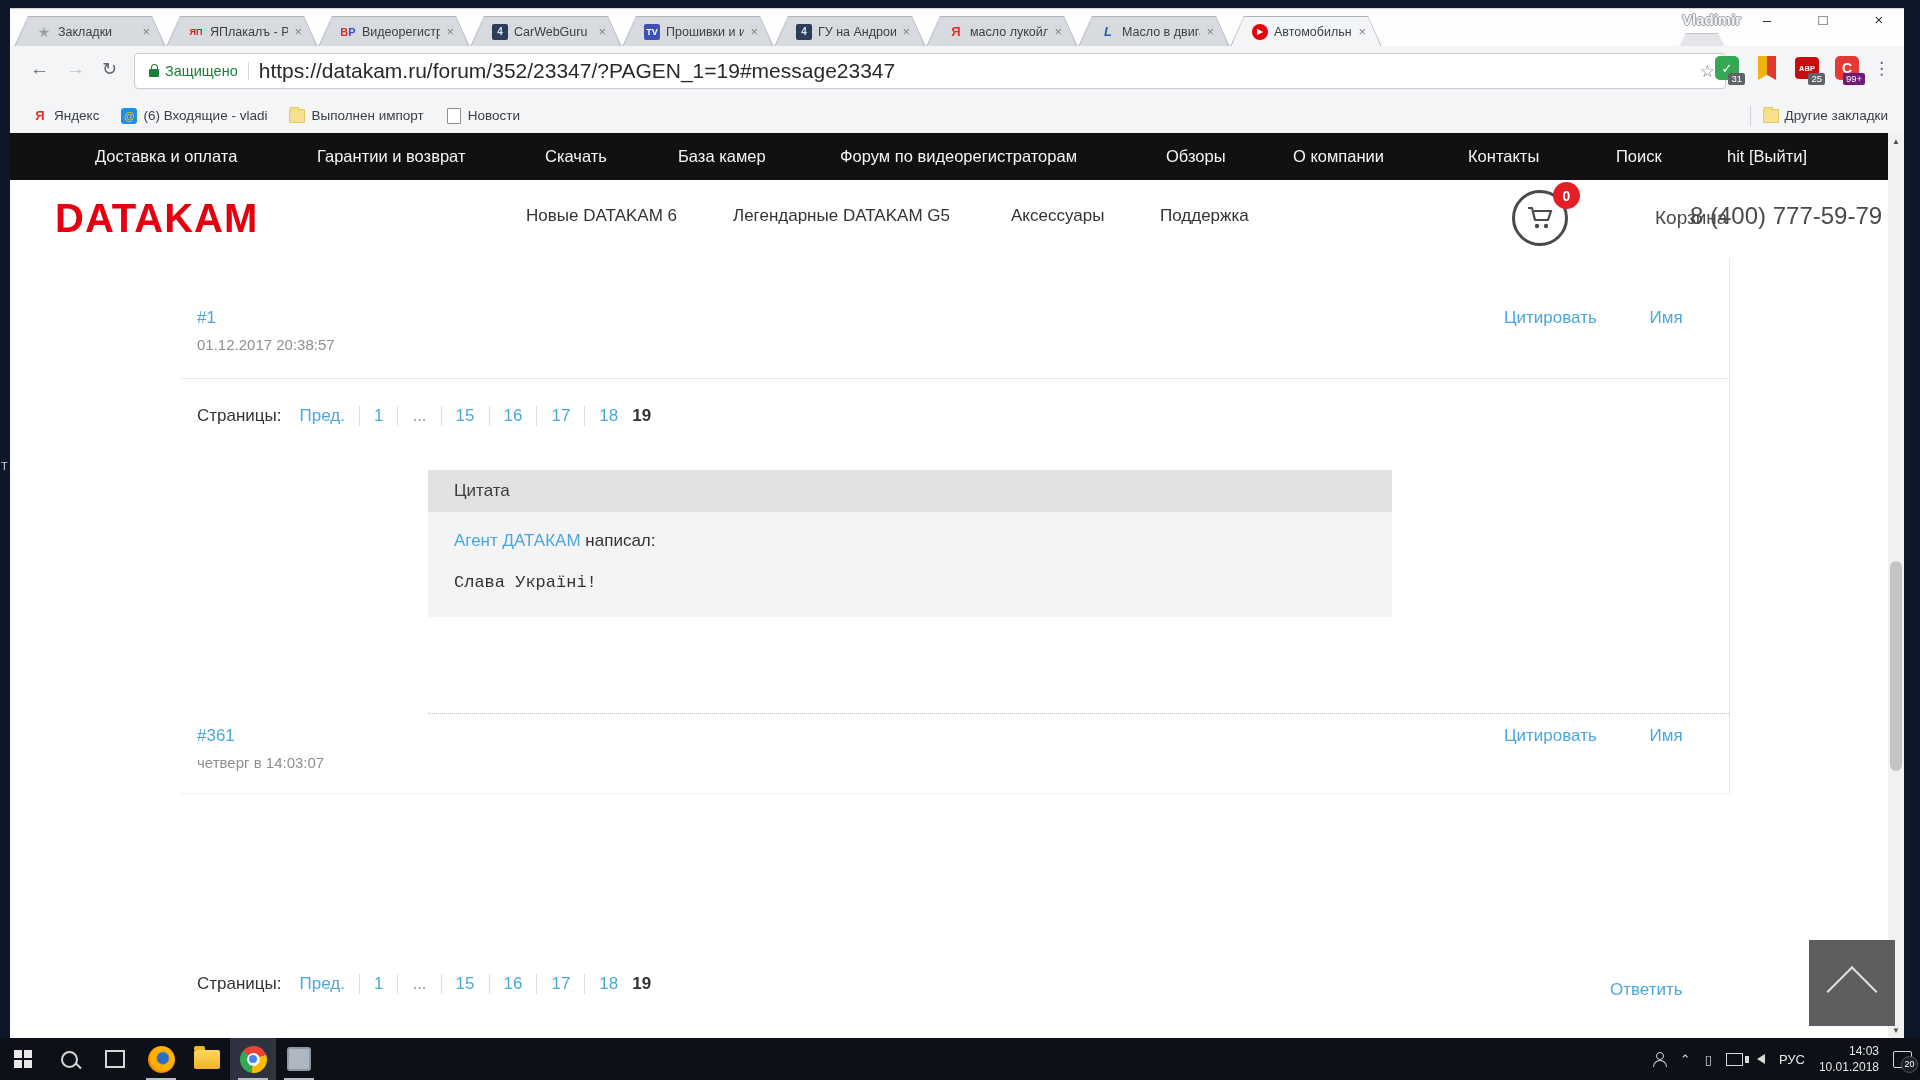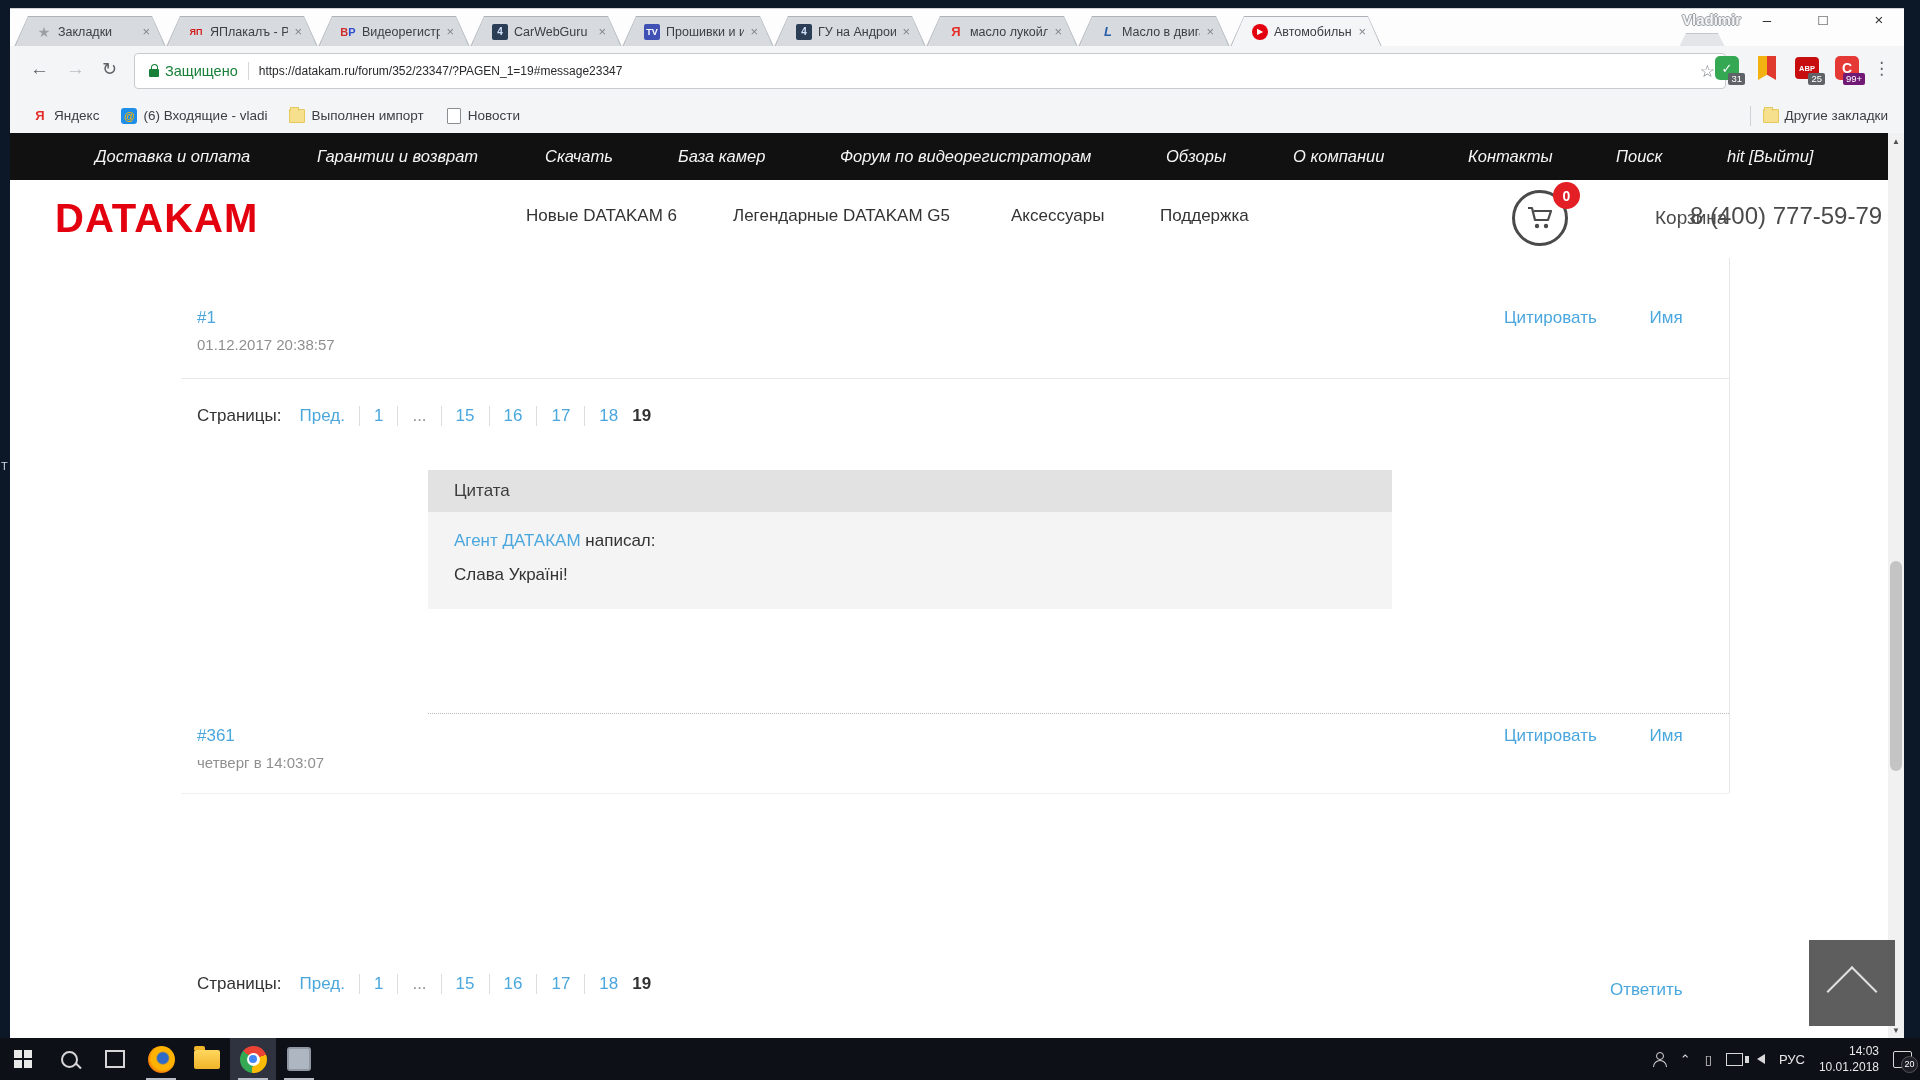--- a/index.html
+++ b/index.html
@@ -47,21 +47,21 @@
   .toolbar{position:absolute;left:0;top:38px;width:100%;height:52px;background:#f4f5f7;}
   .nav-ico{position:absolute;top:12px;font-size:19px;color:#5f6368;}
   .ico-back{left:20px;}
   .ico-fwd{left:56px;color:#b9bdc1;}
   .ico-reload{left:92px;font-size:18px;}
   .omnibox{position:absolute;left:124px;top:7px;width:1592px;height:36px;background:#fff;border:1px solid #c8cacd;border-radius:4px;display:flex;align-items:center;padding:0 10px;box-sizing:border-box;}
   .lock{width:10px;height:8px;background:#188038;border-radius:1px;position:relative;margin:4px 6px 0 4px;}
   .lock:before{content:"";position:absolute;left:1.5px;top:-5px;width:7px;height:6px;border:1.6px solid #188038;border-bottom:none;border-radius:4px 4px 0 0;box-sizing:border-box;}
   .secure-label{color:#188038;font-size:14.5px;margin-right:10px;}
   .omni-sep{width:1px;height:18px;background:#d5d7da;margin-right:10px;}
-  .url-text{font-size:12px;color:#27292c;white-space:nowrap;overflow:hidden;flex:1;}
+  .url-text{font-size:21px;color:#27292c;white-space:nowrap;overflow:hidden;flex:1;}
   .omni-star{color:#757a80;font-size:17px;margin-left:8px;}
   .ext-area{position:absolute;right:14px;top:8px;display:flex;align-items:center;gap:12px;}
   .ext{position:relative;width:28px;height:28px;display:flex;align-items:center;justify-content:center;}
   .ext-shield{width:24px;height:24px;background:#34a853;border-radius:5px;color:#fff;font-size:13px;display:flex;align-items:center;justify-content:center;}
   .ext-flag{width:18px;height:24px;background:linear-gradient(90deg,#f2b211 50%,#e03a2f 50%);clip-path:polygon(0 0,100% 0,100% 100%,50% 78%,0 100%);}
   .ext-abp{width:24px;height:22px;background:#c70d0d;border-radius:4px;color:#fff;font-size:7.5px;font-weight:bold;display:flex;align-items:center;justify-content:center;}
   .ext-c{width:24px;height:24px;background:#e53935;border-radius:5px;color:#fff;font-size:14px;font-weight:bold;display:flex;align-items:center;justify-content:center;}
   .badge{position:absolute;right:-4px;bottom:-3px;background:#5f6368;color:#fff;font-size:9.5px;padding:1px 3px;border-radius:2px;line-height:1.1;}
   .badge.red{background:#701a75;}
   .menu-dots{color:#5f6368;font-size:17px;letter-spacing:0;}
@@ -74,21 +74,21 @@
   .bm-mail{background:#1d8eea;border-radius:3px;color:#ffb700;font-size:11px;}
   .bm-folder{width:16px;height:12px;background:#f6df8d;border:1px solid #e4c95e;border-radius:1px;position:relative;}
   .bm-folder:before{content:"";position:absolute;left:0;top:-3px;width:7px;height:3px;background:#f6df8d;border:1px solid #e4c95e;border-bottom:none;border-radius:1px 1px 0 0;}
   .bm-page{width:12px;height:14px;background:#fff;border:1.5px solid #8a8f94;border-radius:1px;}
   .bm-right{position:absolute;right:16px;top:0;height:35px;display:flex;align-items:center;gap:10px;}
   .bm-vsep{width:1px;height:20px;background:#d0d2d5;}
 
   
   .webpage{position:absolute;left:0;top:125px;width:1878px;height:905px;background:#fff;overflow:hidden;}
 
-  .site-nav{position:absolute;left:0;top:0;width:100%;height:47px;background:#111111;font-style:italic;}
+  .site-nav{position:absolute;left:0;top:0;width:100%;height:47px;background:#111111;}
   .site-nav a{position:absolute;top:14px;color:#f5f5f5;font-size:16.5px;text-decoration:none;white-space:nowrap;}
 
   .site-header{position:absolute;left:0;top:47px;width:100%;height:78px;background:#fff;border-bottom:1px solid #e3e3e3;}
   .logo{position:absolute;left:45px;top:16px;font-size:40px;font-weight:900;color:#e3000f;letter-spacing:1px;font-family:"Liberation Sans","DejaVu Sans",sans-serif;}
   .hdr-menu a{position:absolute;top:26px;color:#333;font-size:17px;text-decoration:none;white-space:nowrap;}
   .cart-wrap{position:absolute;left:1502px;top:10px;width:56px;height:56px;}
   .cart-circle{position:absolute;inset:0;border:3px solid #4a4a4a;border-radius:50%;display:flex;align-items:center;justify-content:center;}
   .cart-badge{position:absolute;right:-12px;top:-8px;width:27px;height:27px;background:#e31e24;border-radius:50%;color:#fff;font-size:14px;font-weight:bold;display:flex;align-items:center;justify-content:center;}
   .cart-label{position:absolute;left:1645px;top:27px;font-size:19px;color:#4a4a4a;}
   .phone{position:absolute;left:1680px;top:22px;font-size:24px;color:#4a4a4a;}
@@ -105,21 +105,21 @@
 
   .pagination{position:absolute;left:187px;display:flex;align-items:center;font-size:17px;color:#333;}
   .pagination .plabel{margin-right:18px;}
   .pagination .psep{width:1px;height:20px;background:#ddd;margin:0 14px;}
   .pagination .dots{color:#8f8f8f;}
   .pagination .current{font-weight:bold;color:#333;margin-left:14px;}
 
   .quote-block{position:absolute;left:418px;top:212px;width:964px;}
   .quote-head{background:#e2e2e2;padding:11px 26px;font-size:17px;color:#3c3c3c;}
   .quote-body{background:#f4f4f4;padding:16px 26px 20px;font-size:17px;color:#333;line-height:1.55;}
-  .quote-text{margin-top:8px;}
+  .quote-text{margin-top:16px;font-family:Liberation Mono, monospace;}
 
   .message-text{position:absolute;left:418px;top:352px;width:1272px;font-size:17px;color:#333;line-height:1.72;}
   .dotted-sep{position:absolute;left:418px;top:455px;width:1301px;border-top:1px dotted #bcbcbc;}
 
   .bottom-area{position:absolute;left:0;top:660px;width:100%;}
   .reply-link{position:absolute;left:1600px;top:62px;font-size:17px;}
 
   
   .pg-scrollbar{position:absolute;left:1878px;top:125px;width:16px;height:905px;background:#f1f1f1;}
   .pg-arrow{position:absolute;left:0;width:16px;height:16px;display:flex;align-items:center;justify-content:center;color:#505050;font-size:8px;}

